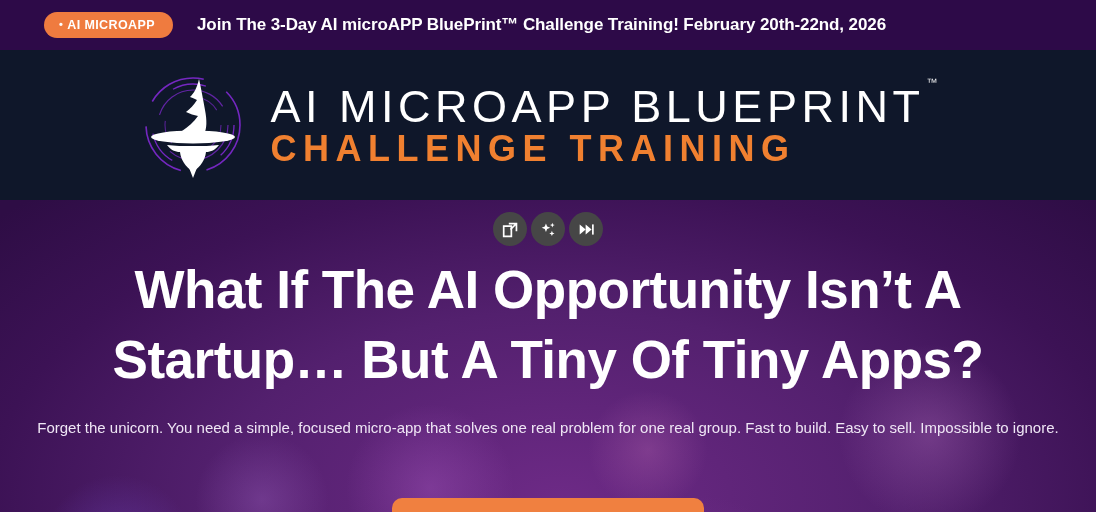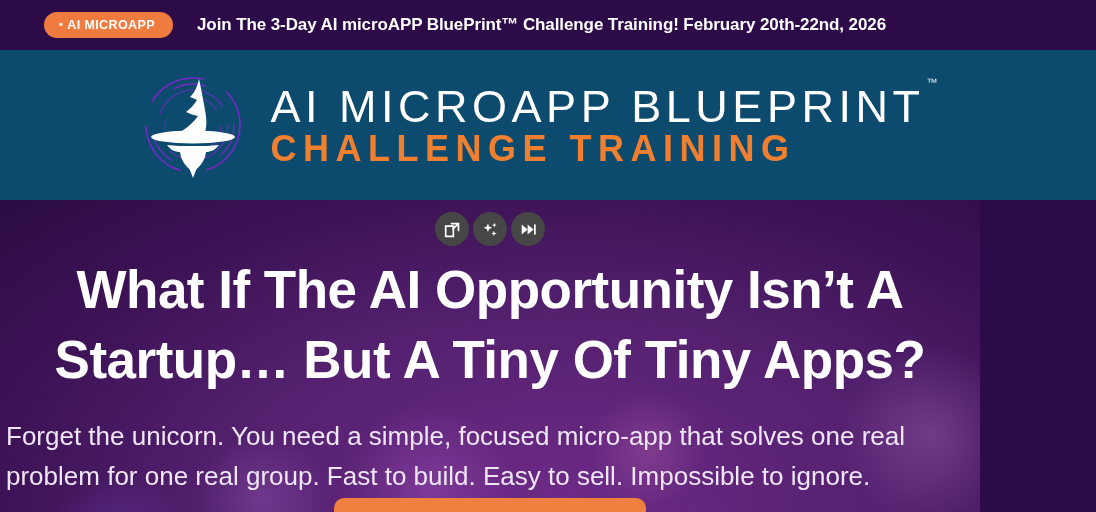--- a/index.html
+++ b/index.html
@@ -36,21 +36,21 @@
     color:#ffffff;
     font-size:17px;
     font-weight:bold;
     letter-spacing:-0.1px;
     white-space:nowrap;
   }
 
   
   .logoband {
     position:absolute; top:50px; left:0; width:1096px; height:150px;
-    background:#0c4a6e;
+    background:#0f172a;
     display:flex; align-items:center; justify-content:center;
   }
   .logo-wrap { display:flex; align-items:center; gap:26px; transform:translateX(-10px); }
   .logo-mark { width:104px; height:118px; flex:none; }
   .logo-type { display:flex; flex-direction:column; gap:2px; }
   .logo-line1 {
     color:#ffffff;
     font-size:45px;
     font-weight:300;
     letter-spacing:4.5px;
@@ -69,21 +69,21 @@
     color:#f08030;
     font-size:36px;
     font-weight:bold;
     letter-spacing:6.5px;
     line-height:1;
     white-space:nowrap;
   }
 
   
   .hero {
-    position:absolute; top:200px; left:0; width:980px; height:312px;
+    position:absolute; top:200px; left:0; width:1096px; height:312px;
     background:
       radial-gradient(circle 110px at 118px 352px, rgba(120,80,210,.38), rgba(120,80,210,0) 70%),
       radial-gradient(circle 95px at 262px 300px, rgba(168,110,205,.30), rgba(168,110,205,0) 70%),
       radial-gradient(circle 120px at 430px 288px, rgba(175,95,200,.34), rgba(175,95,200,0) 70%),
       radial-gradient(circle 85px at 648px 250px, rgba(205,120,190,.26), rgba(205,120,190,0) 70%),
       radial-gradient(circle 150px at 700px 400px, rgba(150,70,170,.26), rgba(150,70,170,0) 70%),
       radial-gradient(circle 130px at 930px 235px, rgba(195,125,205,.30), rgba(195,125,205,0) 70%),
       radial-gradient(circle 110px at 1020px 420px, rgba(120,60,160,.28), rgba(120,60,160,0) 70%),
       radial-gradient(ellipse 760px 420px at 560px 300px, #6d2a86 0%, #53206e 45%, #3c1255 75%, #2e0d45 100%),
       linear-gradient(160deg, #3a1060 0%, #5a2275 45%, #43155c 100%);
@@ -106,22 +106,23 @@
     text-align:center;
     color:#ffffff;
     font-size:53px;
     font-weight:bold;
     line-height:1.33;
     letter-spacing:-0.5px;
     padding:0 22px;
   }
   .subhead {
     position:absolute; top:216px; left:0; width:100%;
+    text-align:center;
     color:#efe6f5;
-    font-size:26px;
+    font-size:15px;
     line-height:1.55;
     font-weight:400;
     padding:0 6px;
   }
   .cta-wrap {
     position:absolute; top:298px; left:0; width:100%;
     display:flex; justify-content:center;
   }
   .cta {
     width:312px; height:56px;

